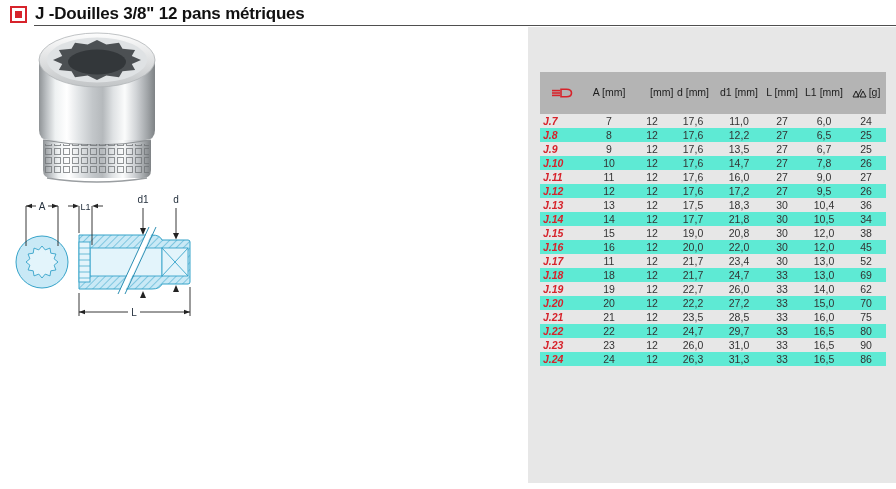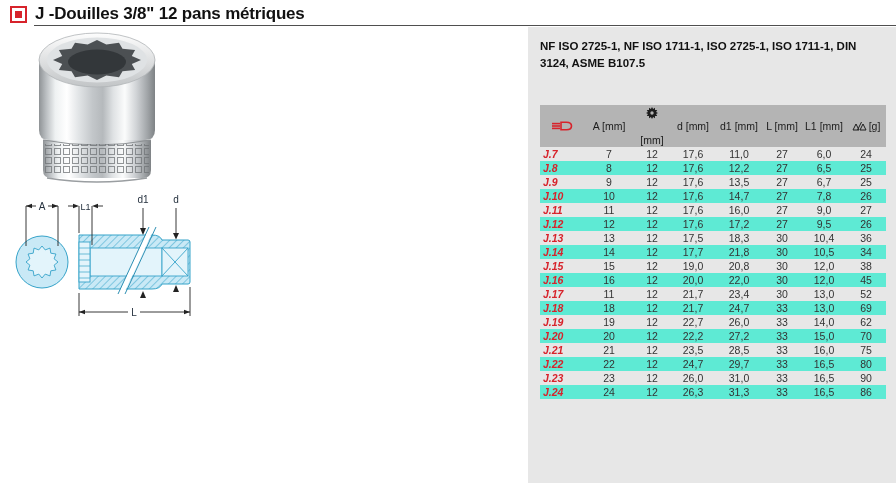--- a/index.html
+++ b/index.html
@@ -24,21 +24,21 @@
   .standards{font-size:11.5px;font-weight:bold;line-height:1.45;color:#111;}
   .bullets{margin:4px 0 0 0;padding-left:15px;font-size:11.5px;line-height:1.45;color:#1c1c1c;}
   .bullets li{margin:0;}
 
   
   .spec-table{margin-top:34px;width:346px;font-size:10.5px;}
   .thead,.trow{display:grid;grid-template-columns:44px 50px 36px 46px 46px 40px 44px 40px;}
   .thead{background:#b4b4b4;height:42px;align-items:center;}
   .hcell{text-align:center;color:#1c1c1c;line-height:1.1;}
   .hcell.ref{display:flex;justify-content:center;}
-  .hcell.stack{display:flex;flex-direction:column;align-items:center;gap:16px;justify-content:space-between;}
+  .hcell.stack{display:flex;flex-direction:row;align-items:center;gap:16px;justify-content:space-between;}
   .hcell.wt{display:flex;align-items:center;justify-content:center;gap:2px;}
   .trow{height:14px;line-height:14px;}
   .trow.alt{background:#5eead4;}
   .tcell{text-align:center;color:#333;}
   .tcell.col-ref{text-align:left;padding-left:3px;color:#d7232b;font-weight:bold;font-style:italic;}
 </style>
 </head>
 <body>
 
 <div class="page">
@@ -151,21 +151,20 @@
         <text x="42" y="19.5">A</text>
         <text x="85.5" y="19.5" font-size="9">L1</text>
         <text x="143" y="13">d1</text>
         <text x="176" y="13">d</text>
         <text x="134" y="125.5">L</text>
       </g>
     </svg>
   </div>
 
   <div class="panel">
-    <div class="standards">NF ISO 2725-1, NF ISO 1711-1, ISO 2725-1, ISO 1711-1, DIN 3124, ASME B107.5</div>
 
     <div class="spec-table">
       <div class="thead">
         <div class="hcell ref">
           <svg width="22" height="10" viewBox="0 0 22 10">
             <g stroke="#d7232b" stroke-width="1.6" fill="none">
               <line x1="1" y1="2.6" x2="9" y2="2.6"></line>
               <line x1="1" y1="5" x2="9" y2="5"></line>
               <line x1="1" y1="7.4" x2="9" y2="7.4"></line>
               <path d="M10,1.2 L15.5,1.2 Q20.5,1.2 20.5,5 Q20.5,8.8 15.5,8.8 L10,8.8 Z"></path>

